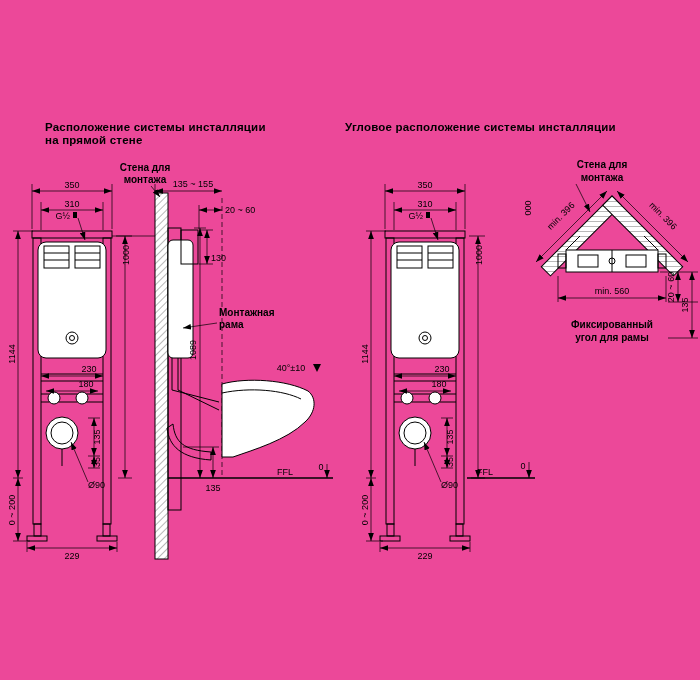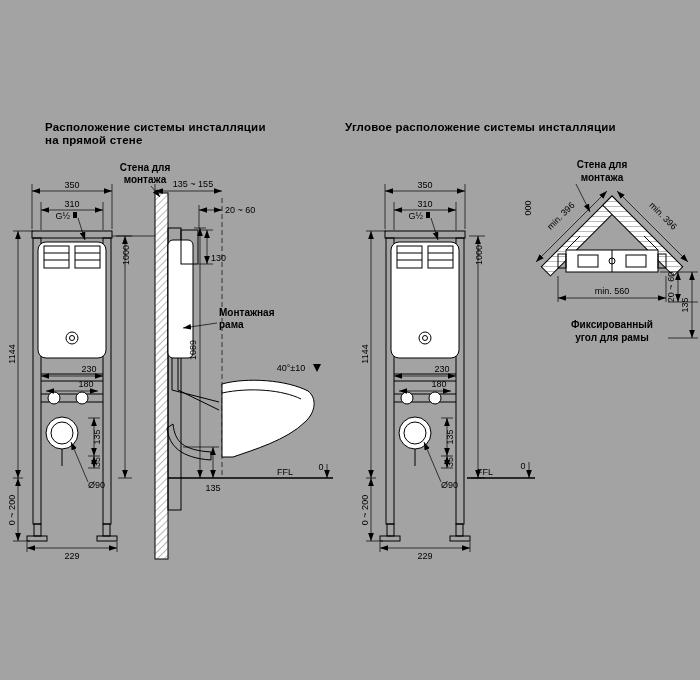--- a/index.html
+++ b/index.html
@@ -1,16 +1,16 @@
 <!DOCTYPE html>
 <html><head>
 <meta charset="utf-8">
 <style>
   html,body{margin:0;padding:0;background:#ffffff;}
-  .canvas{width:700px;height:680px;background:#a3a3a3;position:relative;overflow:hidden;}
+  .canvas{width:700px;height:680px;background:#ec4899;position:relative;overflow:hidden;}
   svg{font-family:"Liberation Sans",sans-serif;}
   svg text{fill:#000;}
   .t{font-size:9px;}
   .b{font-size:10px;font-weight:bold;}
   .title{font-size:11.5px;font-weight:bold;letter-spacing:.2px;}
   .mid{text-anchor:middle;}
   .end{text-anchor:end;}
   .s{stroke:#000;stroke-width:1;fill:none;}
   .thin{stroke:#000;stroke-width:.7;fill:none;}
   .dim{stroke:#000;stroke-width:.7;fill:none;marker-start:url(#as);marker-end:url(#ae);}

